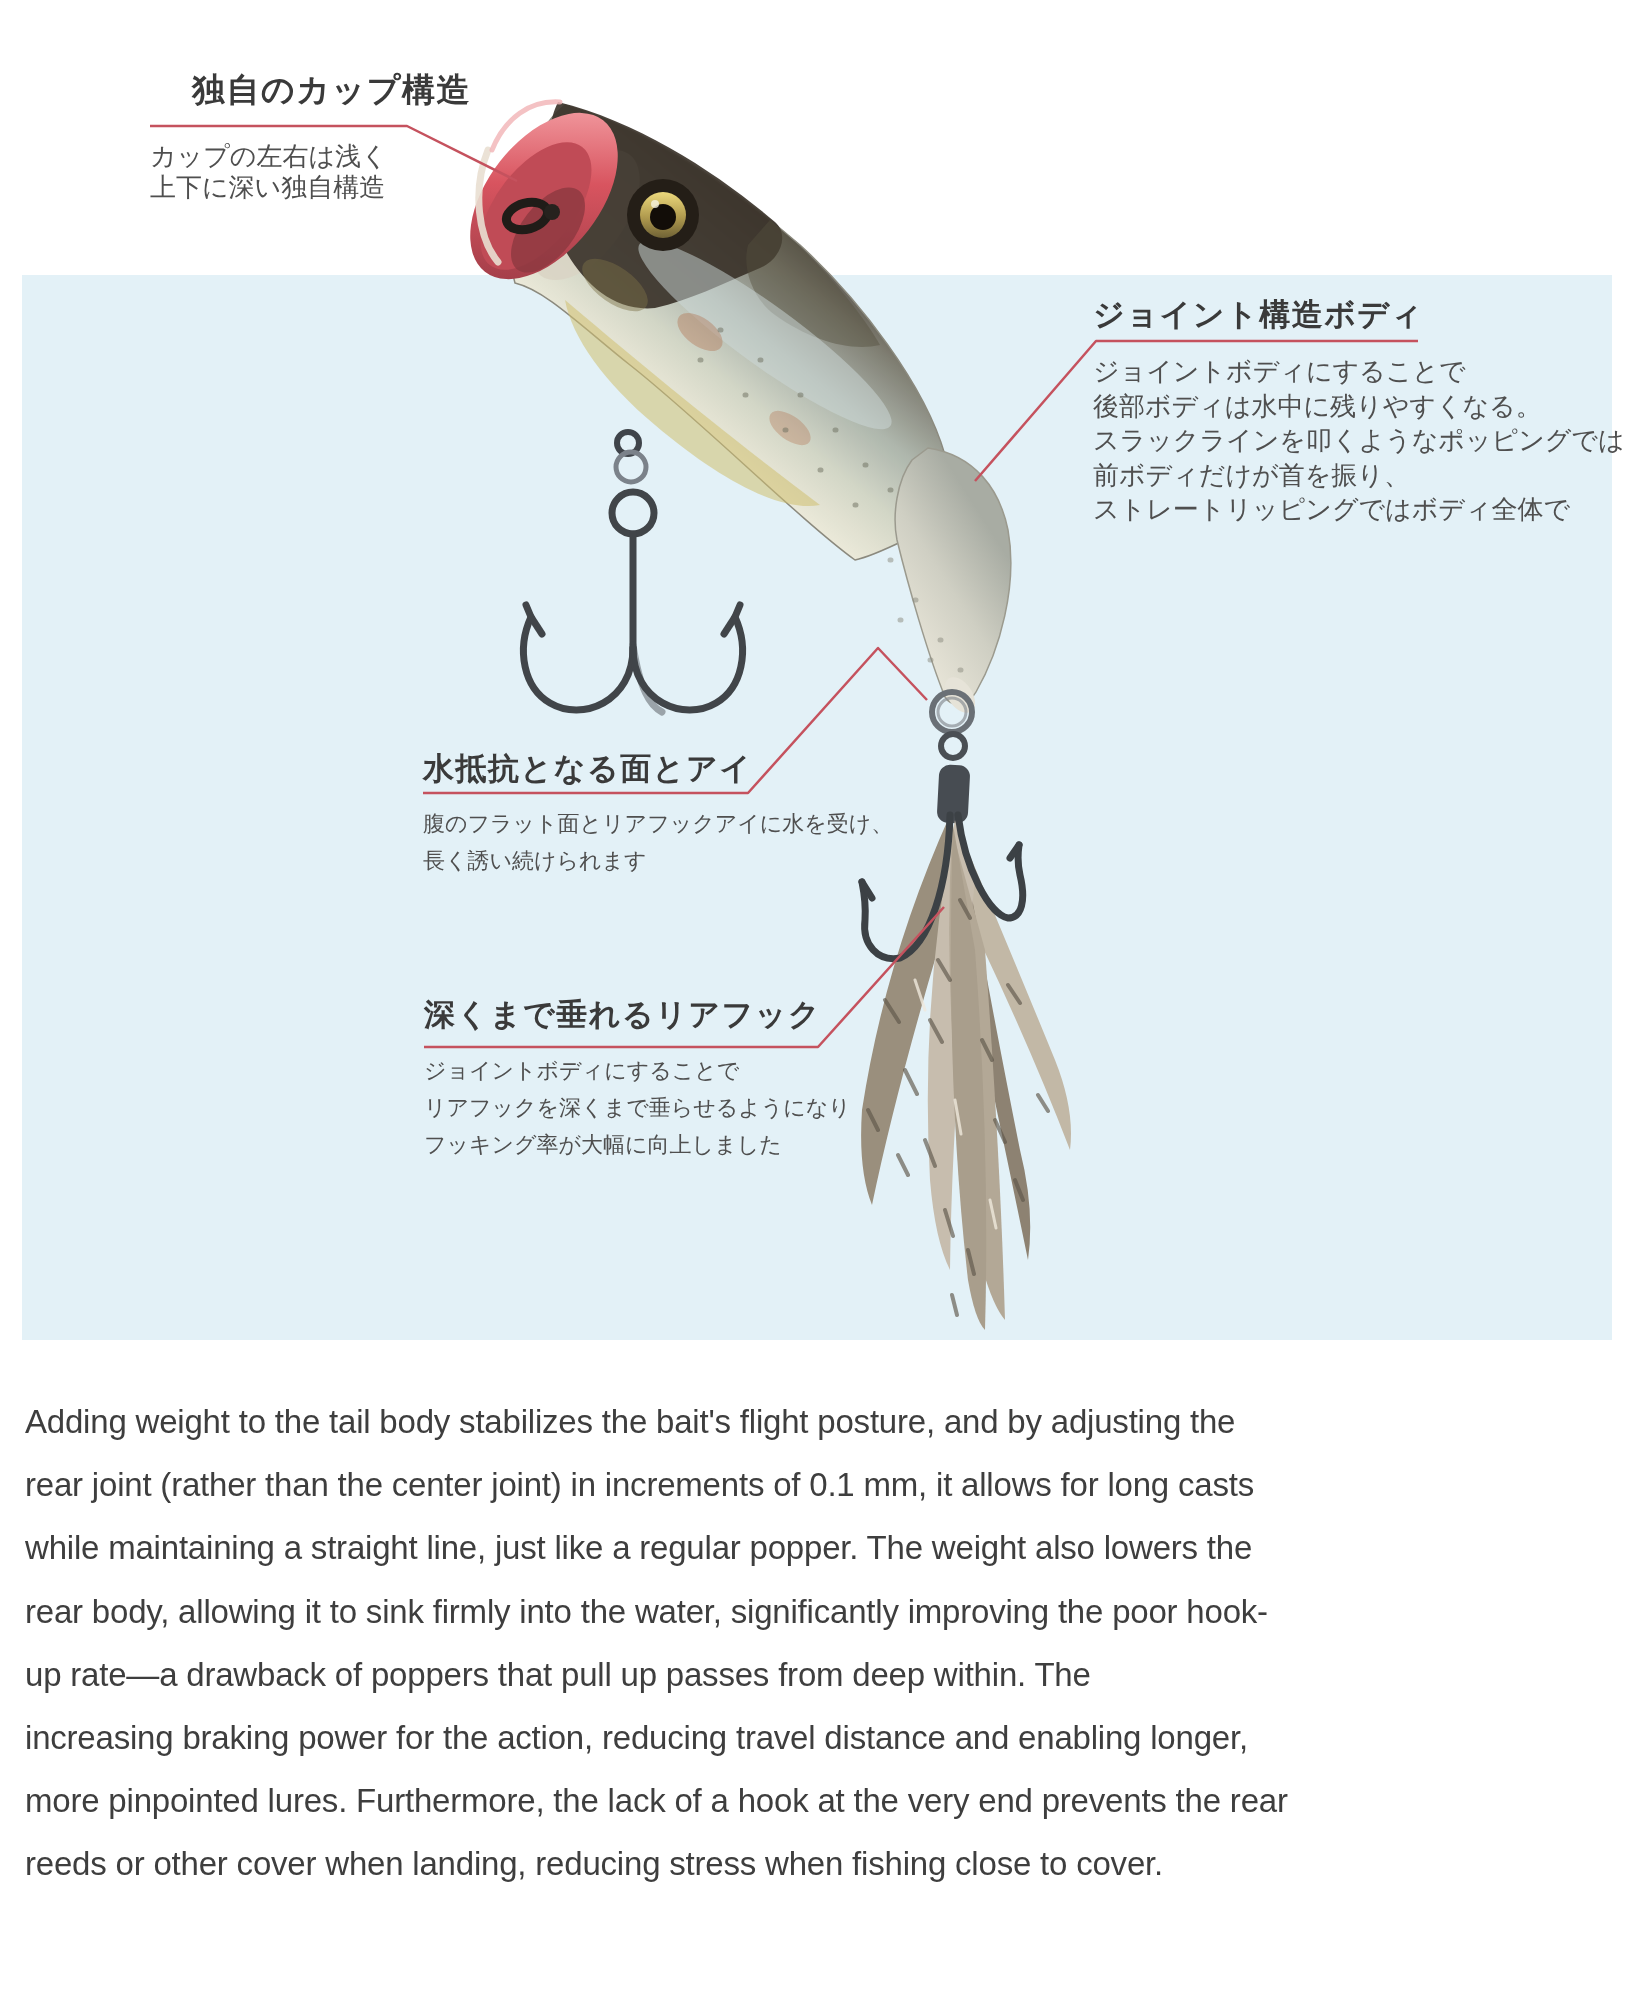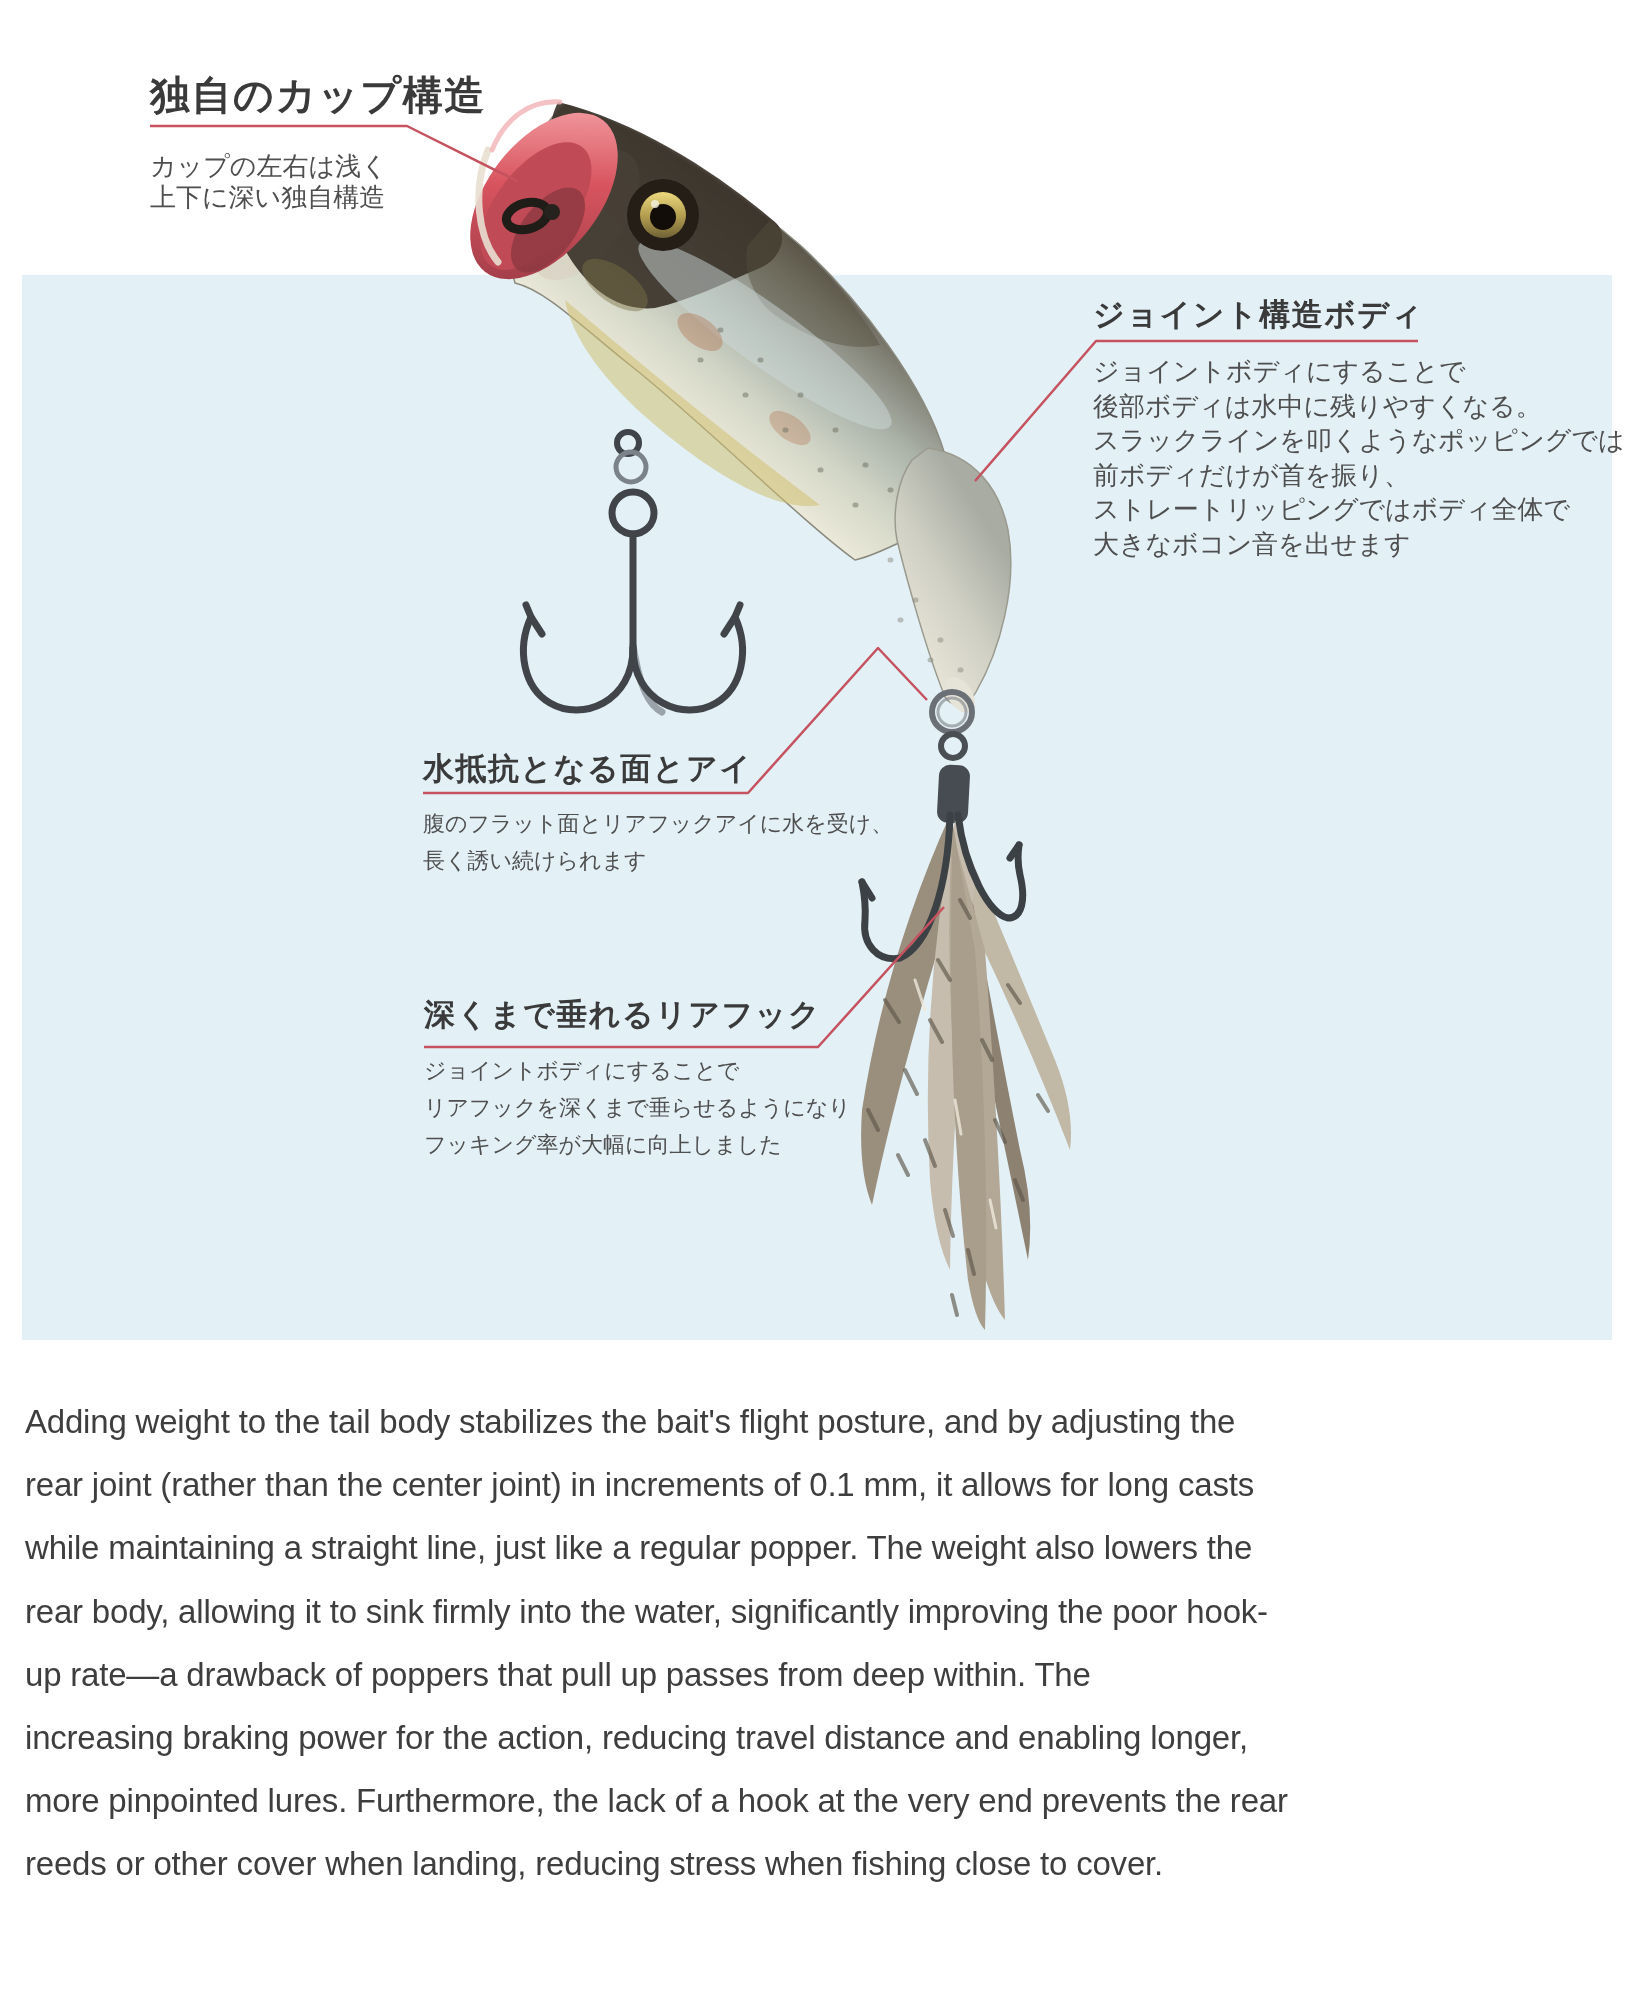--- a/index.html
+++ b/index.html
@@ -4,21 +4,21 @@
 <style>
   html,body{margin:0;padding:0;background:#fff;}
   .page{position:relative;width:1642px;height:2000px;background:#ffffff;overflow:hidden;
         font-family:"DejaVu Sans",sans-serif;}
   .panel{position:absolute;left:22px;top:275px;width:1590px;height:1065px;background:#e3f1f7;}
   svg.fig{position:absolute;left:0;top:0;}
   .callout{position:absolute;}
   .jp-title{font-weight:bold;color:#3a3a3a;letter-spacing:1.5px;white-space:nowrap;
             font-family:"DejaVu Sans",sans-serif;}
   .jp-body{color:#4f4f4f;white-space:nowrap;font-family:"DejaVu Sans",sans-serif;}
-  #c1 .jp-title{font-size:40px;}
+  #c1 .jp-title{font-size:33px;margin-left:42px;}
   #c2 .jp-title,#c3 .jp-title,#c4 .jp-title{font-size:31px;}
   #c1 .jp-body{font-size:26px;line-height:30.5px;}
   #c2 .jp-body{font-size:26px;line-height:34.5px;}
   #c3 .jp-body,#c4 .jp-body{font-size:22px;line-height:37px;}
   #c1{left:150px;top:68px;}
   #c1 .jp-body{margin-top:28px;}
   #c2{left:1093px;top:294px;}
   #c2 .jp-body{margin-top:18px;}
   #c3{left:423px;top:748px;}
   #c3 .jp-body{margin-top:15px;}
@@ -192,21 +192,20 @@
   </div>
 
   <div class="callout" id="c2">
     <div class="jp-title">ジョイント構造ボディ</div>
     <div class="jp-body">
       <div>ジョイントボディにすることで</div>
       <div>後部ボディは水中に残りやすくなる。</div>
       <div>スラックラインを叩くようなポッピングでは</div>
       <div>前ボディだけが首を振り、</div>
       <div>ストレートリッピングではボディ全体で</div>
-      <div>大きなボコン音を出せます</div>
     </div>
   </div>
 
   <div class="callout" id="c3">
     <div class="jp-title">水抵抗となる面とアイ</div>
     <div class="jp-body">
       <div>腹のフラット面とリアフックアイに水を受け、</div>
       <div>長く誘い続けられます</div>
     </div>
   </div>

